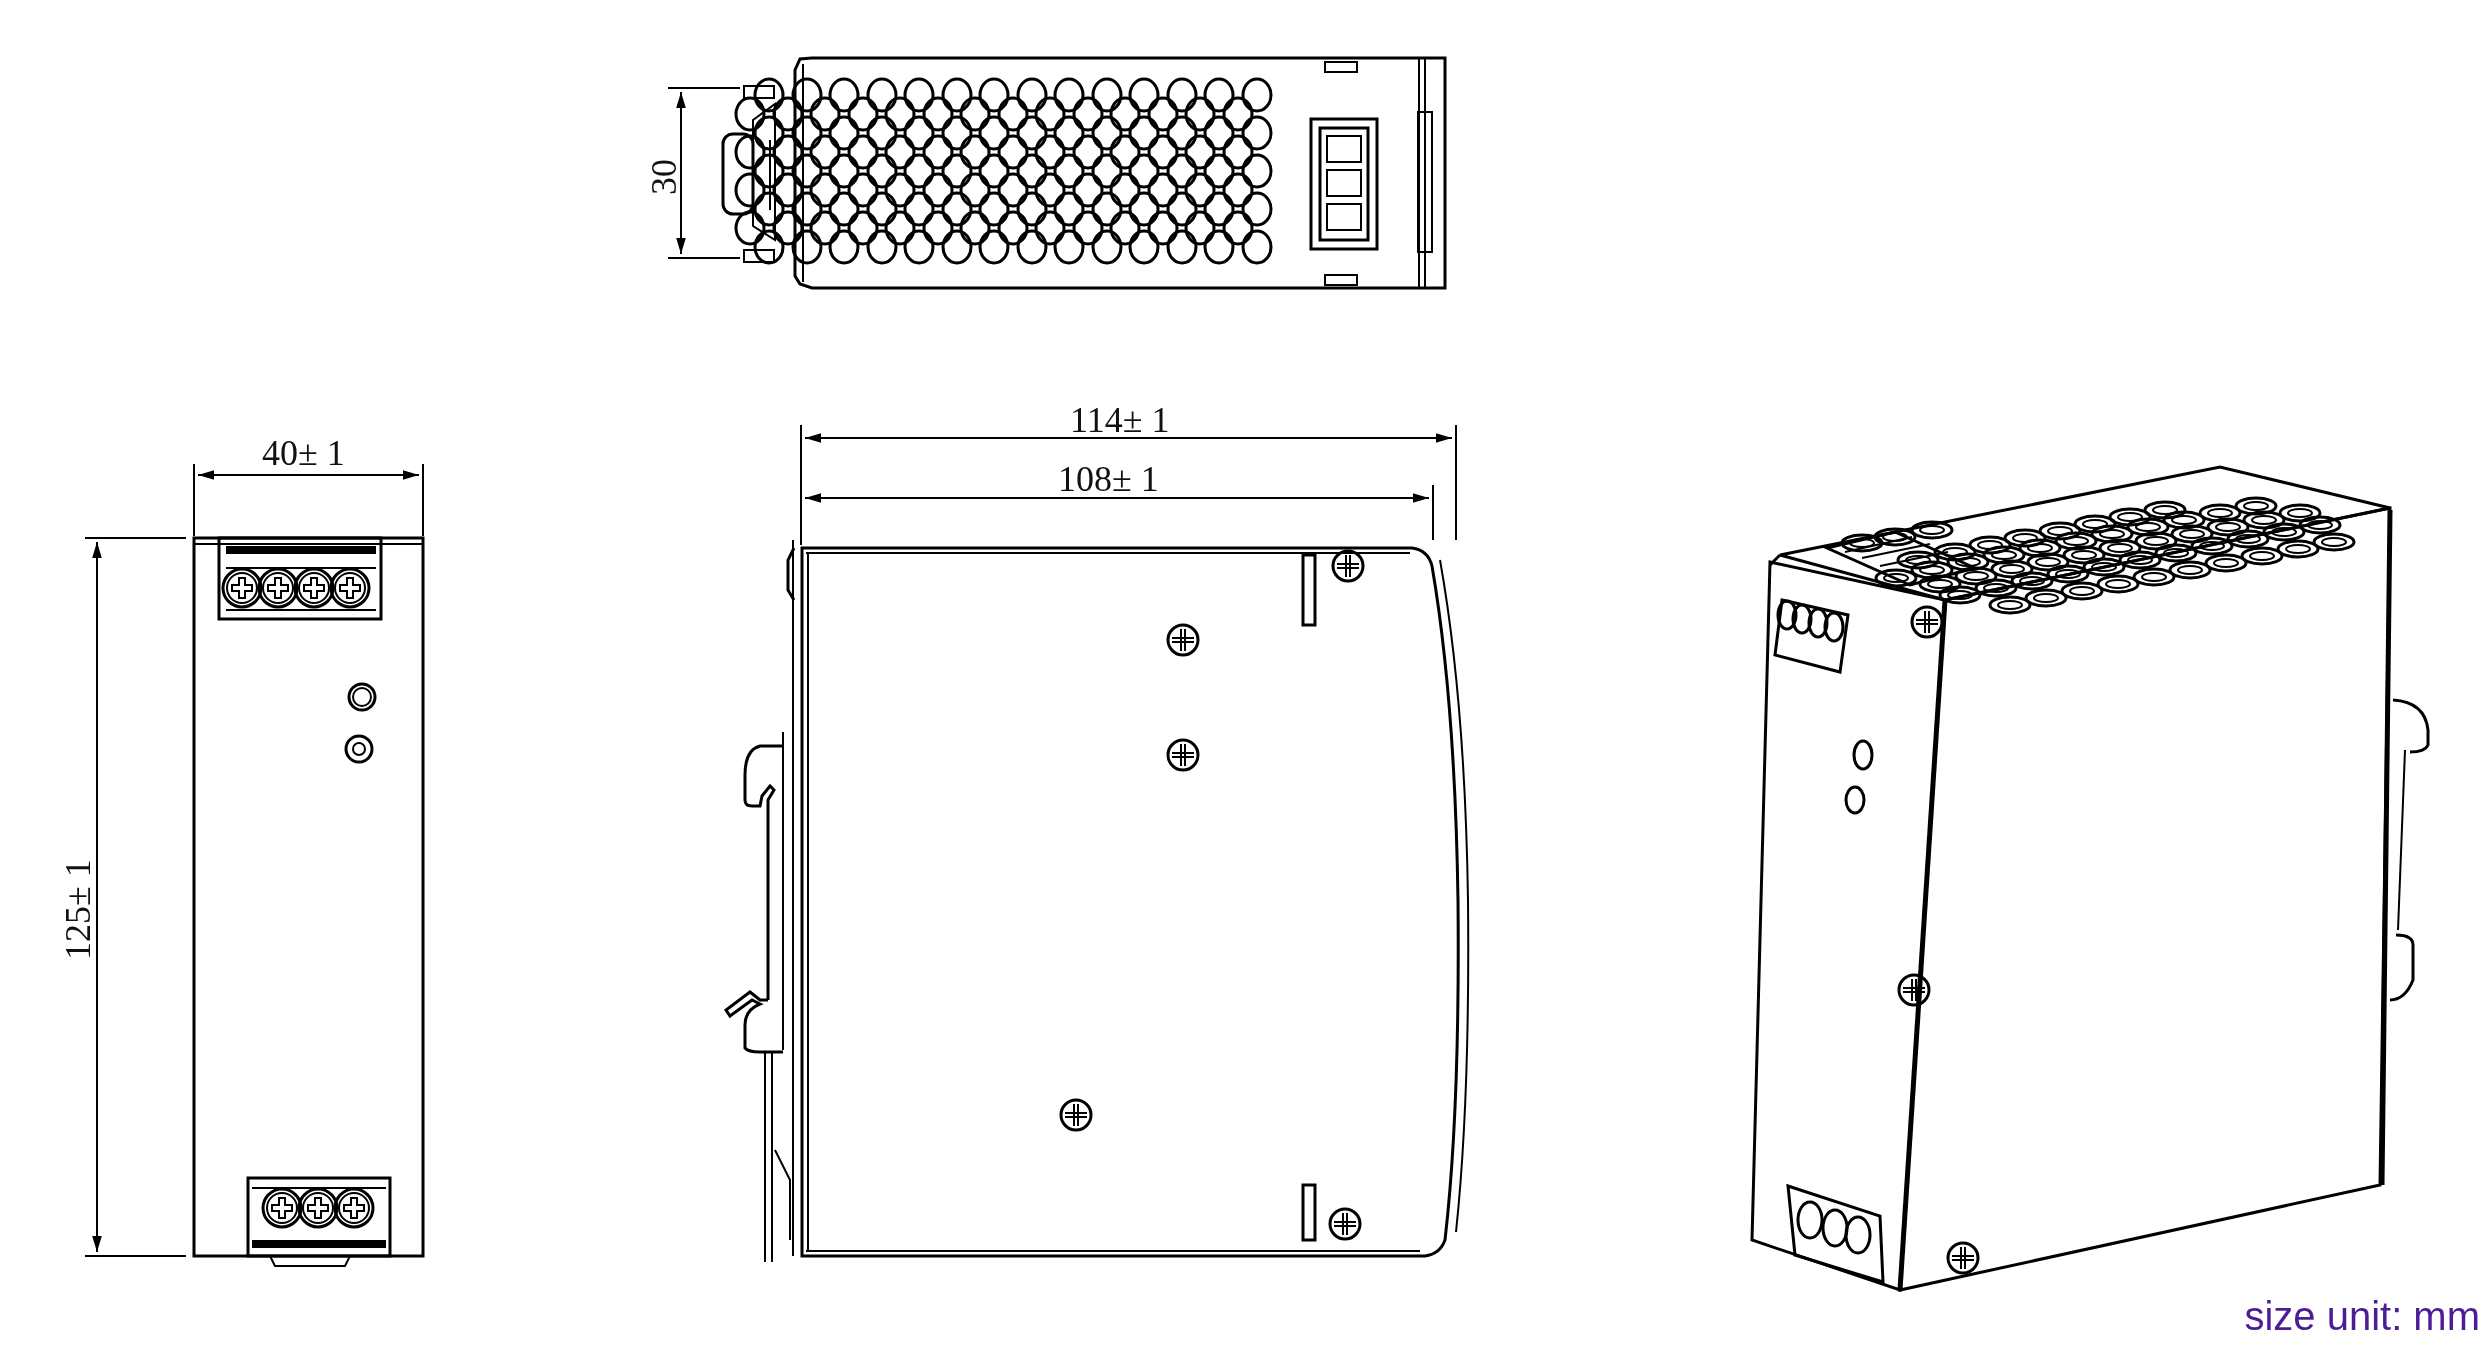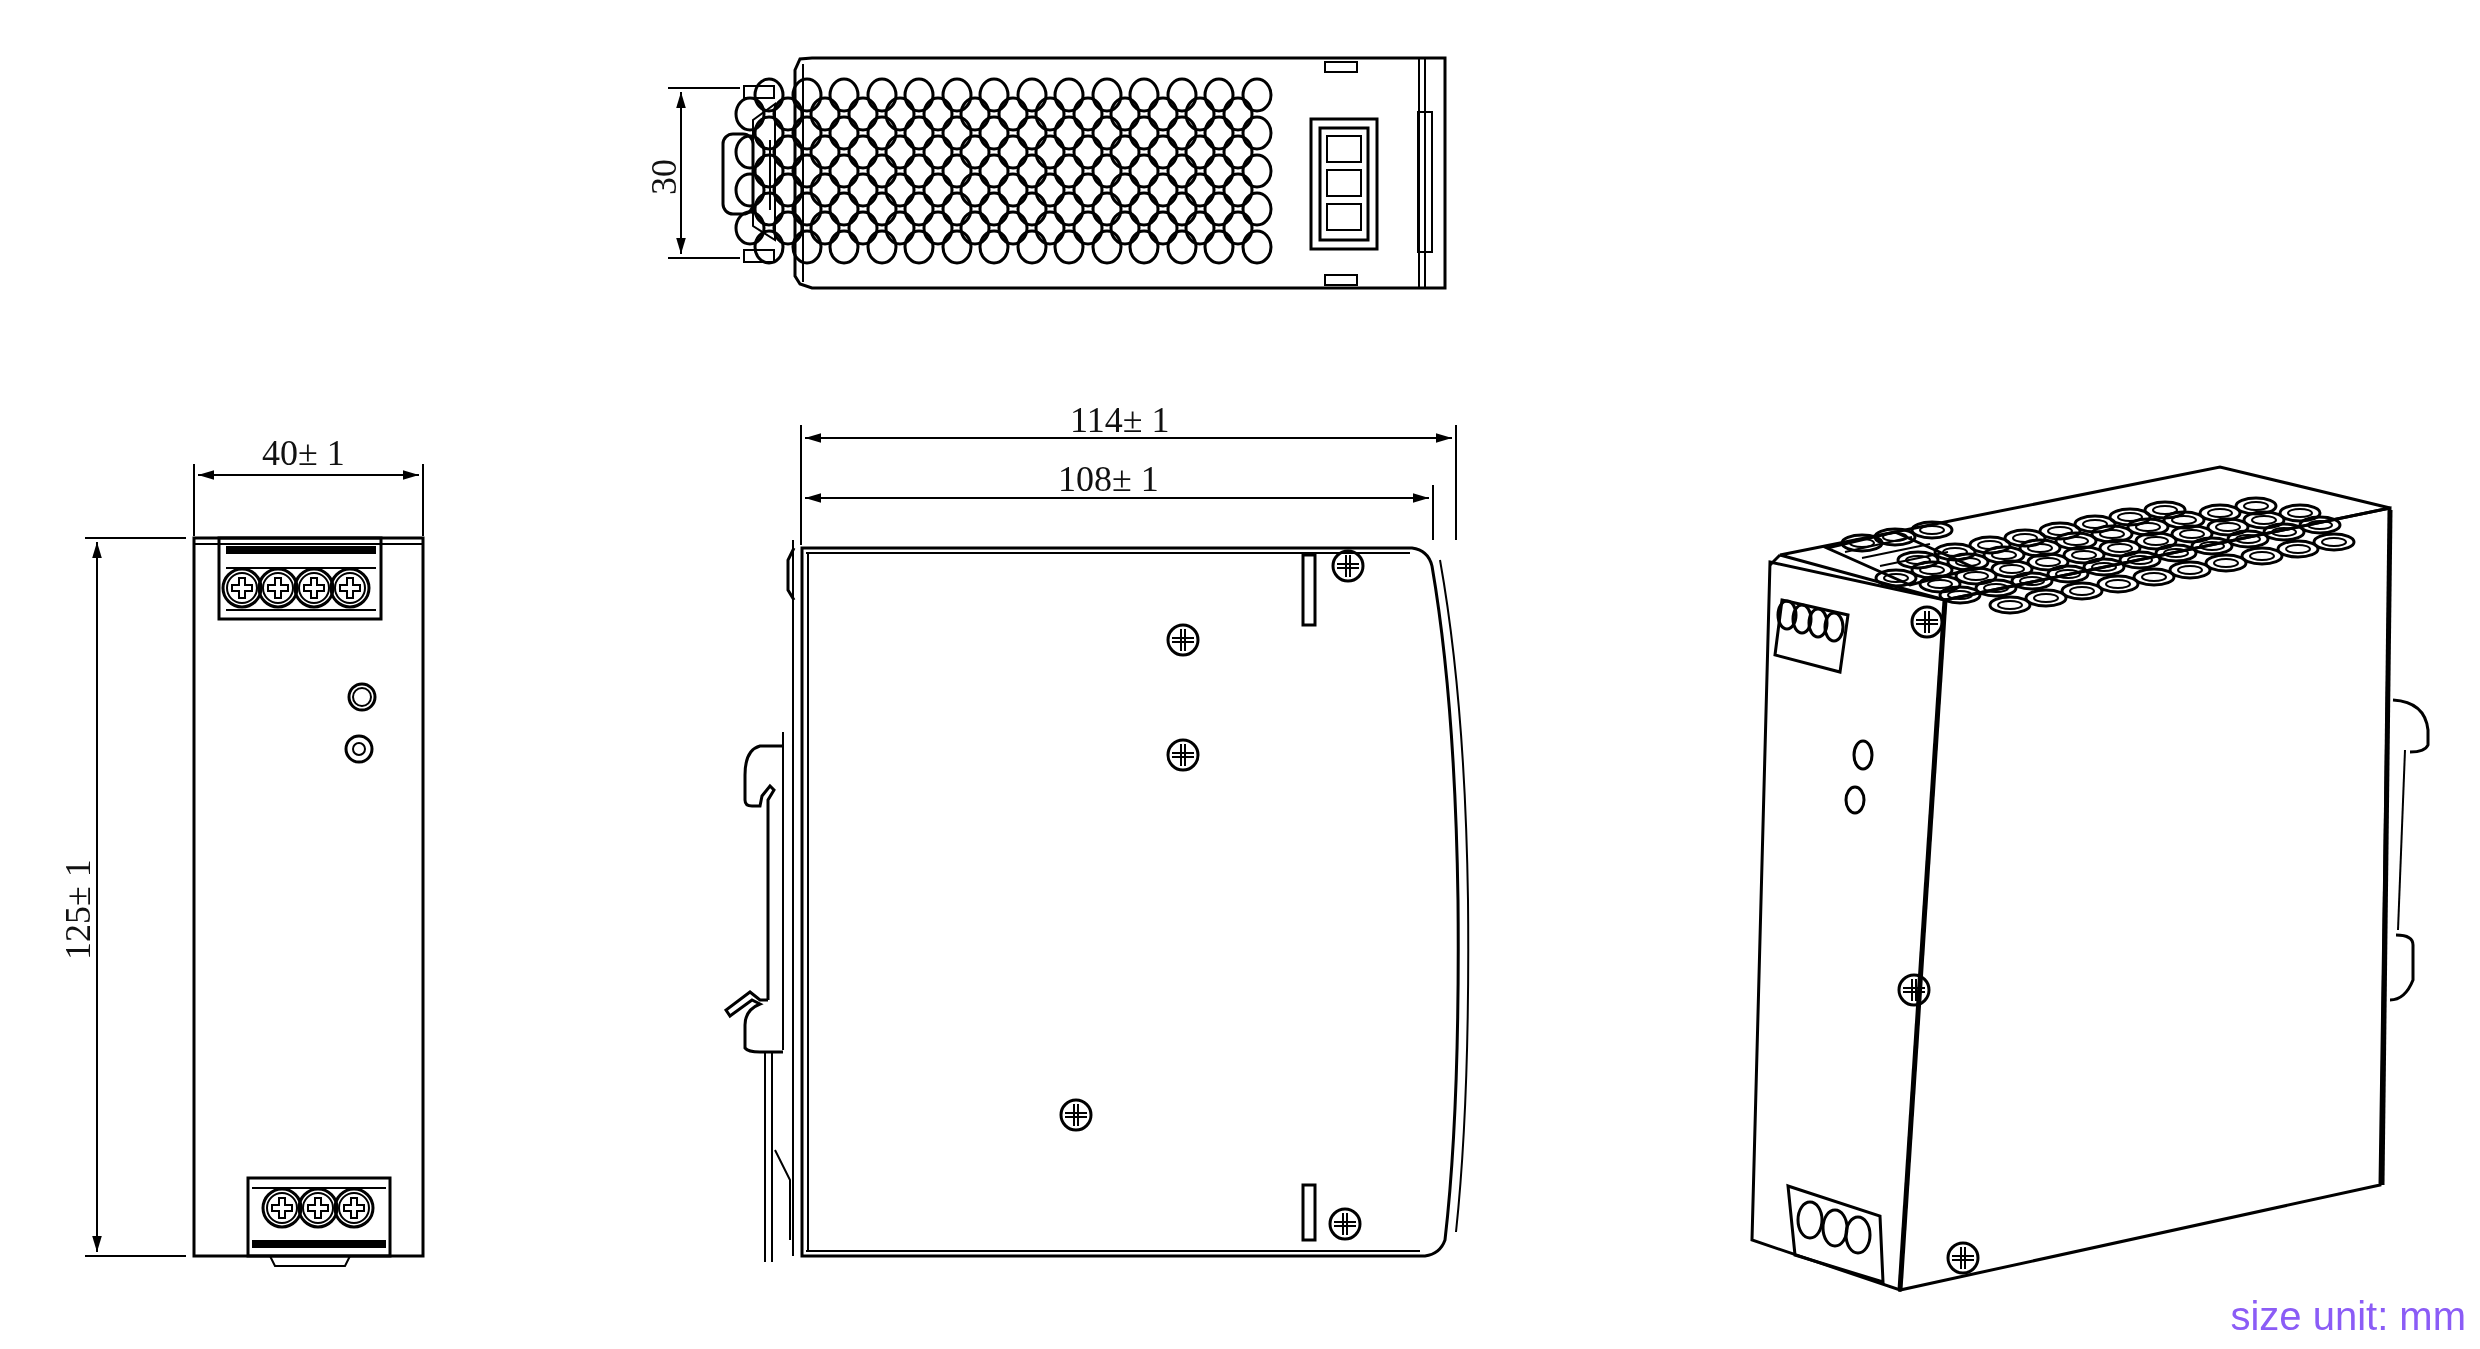--- a/index.html
+++ b/index.html
@@ -1,19 +1,19 @@
 <!DOCTYPE html>
 <html><head>
 <meta charset="utf-8">
 <style>
   html, body { margin: 0; padding: 0; background: #ffffff; }
   body { width: 2480px; height: 1349px; position: relative; overflow: hidden; }
   svg { position: absolute; left: 0; top: 0; }
   .dimtext { font-family: "Liberation Serif", "DejaVu Serif", serif; font-size: 36px; fill: #111; }
-  .unit-text { position: absolute; right: 14px; bottom: 10px; font-family: "Liberation Sans", "DejaVu Sans", sans-serif; font-size: 40px; color: #8b5cf6; }
+  .unit-text { position: absolute; right: 0; bottom: 10px; font-family: "Liberation Sans", "DejaVu Sans", sans-serif; font-size: 40px; color: #4c1d95; }
   .ln { stroke: #000; fill: none; stroke-width: 3; }
   .thin { stroke: #000; fill: none; stroke-width: 2; }
   .thick { stroke: #000; fill: none; stroke-width: 5; }
 </style>
 </head>
 <body>
 
 <svg width="2480" height="1349" viewBox="0 0 2480 1349" xmlns="http://www.w3.org/2000/svg">
   <defs>
     <marker id="arr" viewBox="0 0 10 10" refX="10" refY="5" markerWidth="12" markerHeight="8" orient="auto-start-reverse">

